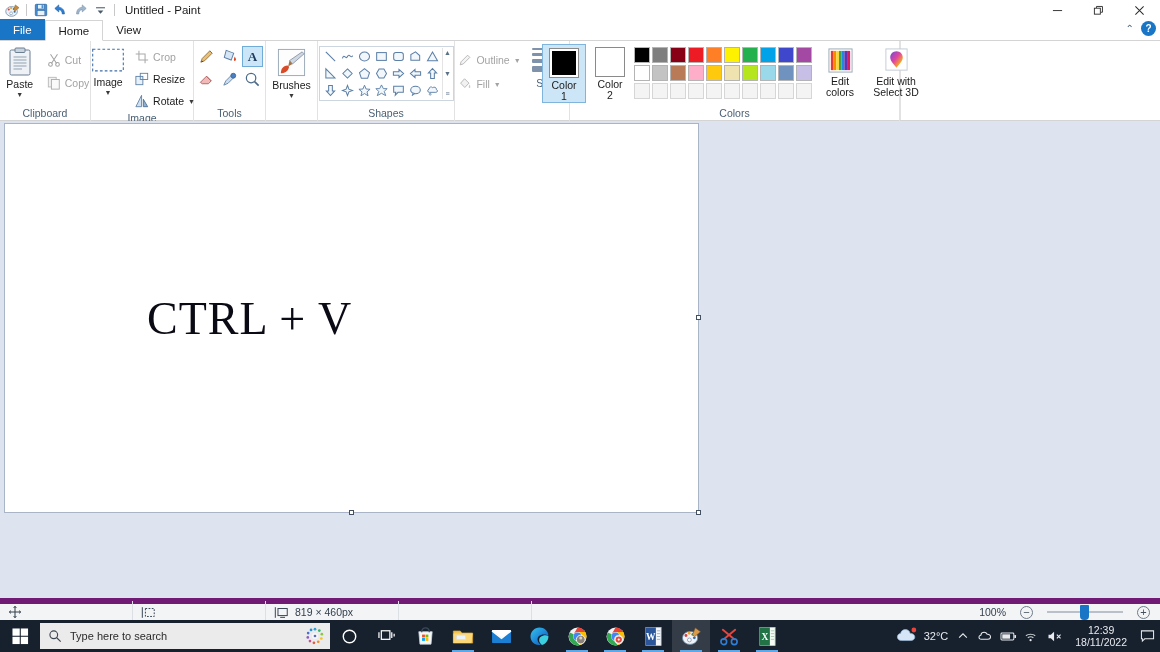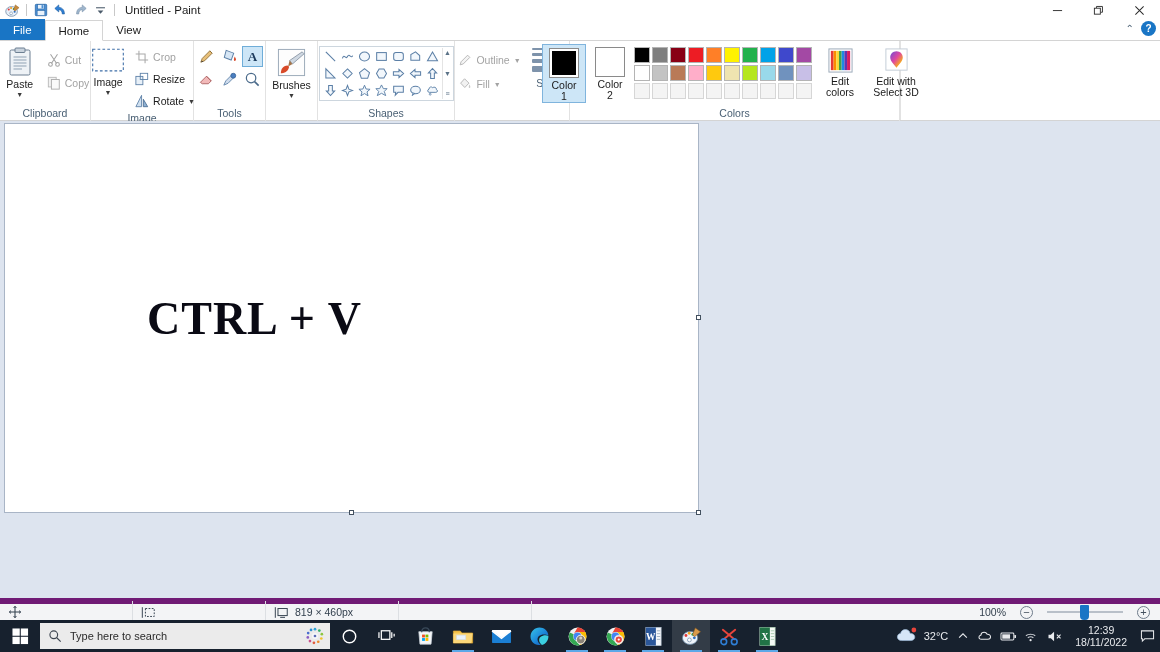--- a/index.html
+++ b/index.html
@@ -157,21 +157,21 @@
   .sw.empty { background: #f4f4f4; border: 1px solid #d6d6d6; }
 
   
   .workarea {
     flex: 1; background: #dde4ef; position: relative; overflow: hidden;
   }
   .canvas-wrap { position: absolute; left: 4px; top: 2px; }
   .canvas {
     width: 695px; height: 390px; background: #ffffff;
     border: 1px solid #a9b5c6; position: relative;
-    display: flex; align-items: center; font-weight: bold;
+    display: flex; align-items: center;
   }
   .canvas-text {
     font-family: "Liberation Serif", serif;
     font-size: 46px; color: #0a0a14; margin-left: 142px; letter-spacing: 1px;
     white-space: nowrap;
   }
   .handle {
     position: absolute; width: 5px; height: 5px;
     background: #ffffff; border: 1px solid #43505f;
   }

